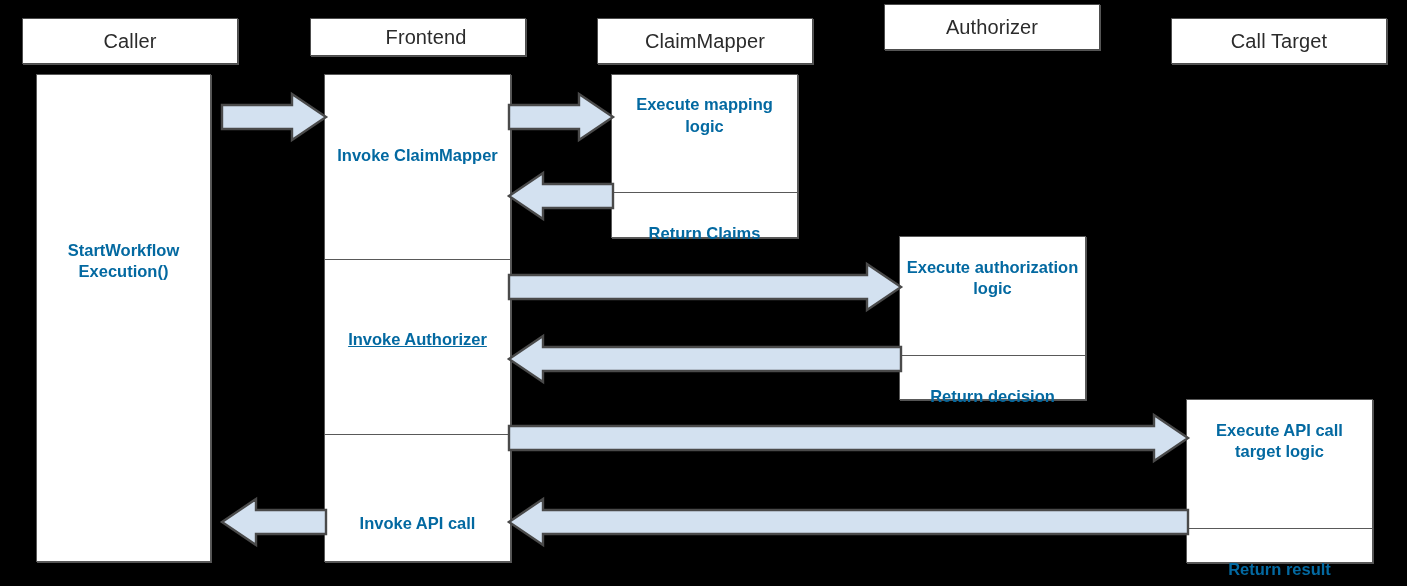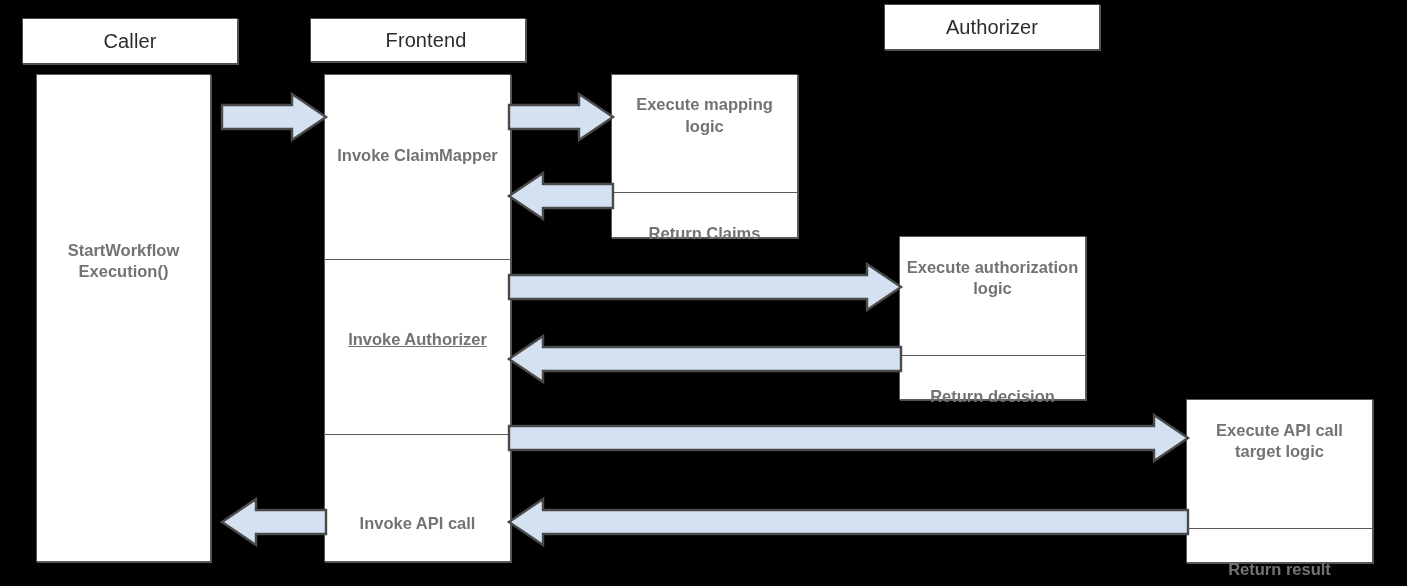--- a/index.html
+++ b/index.html
@@ -38,21 +38,21 @@
     box-shadow: 1px 1px 0 0 #555;
     z-index: 3;
   }
   .seg {
     position: absolute;
     left: 0; right: 0;
     display: flex;
     align-items: center;
     justify-content: center;
     text-align: center;
-    color: #737373;
+    color: #0369a1;
     font-size: 16.5px;
     font-weight: bold;
     line-height: 1.3;
     padding: 16px 6px;
   }
   .seg.divider-top { border-top: 1px solid #595959; margin-top: 36px; }
 
   
   .arrow {
     position: absolute;
@@ -61,25 +61,31 @@
   .arrow svg { display: block; overflow: visible; }
 </style>
 </head>
 <body>
 
 <div id="stage">
 
   <div class="lifeline-head" style="left:22px; top:18px; width:216px; height:46px;">
     <span>Caller</span>
   </div>
-  <div class="lifeline-head" style="left:310px; top:18px; width:216px; height:44px;padding-left:16px;">
+  <div class="lifeline-head" style="left:310px; top:18px; width:216px; height:38px;padding-left:16px;">
     <span>Frontend</span>
+  </div>
+  <div class="lifeline-head" style="left:597px; top:18px; width:216px; height:46px;">
+    <span>ClaimMapper</span>
   </div>
   <div class="lifeline-head" style="left:884px; top:4px; width:216px; height:46px;">
     <span>Authorizer</span>
+  </div>
+  <div class="lifeline-head" style="left:1171px; top:18px; width:216px; height:46px;">
+    <span>Call Target</span>
   </div>
 
   <div class="activation" style="left:36px; top:74px; width:175px; height:488px;">
     <div class="seg" style="top:0; height:372px;">
       <span>StartWorkflow Execution()</span>
     </div>
   </div>
 
   <div class="activation" style="left:324px; top:74px; width:187px; height:488px;">
     <div class="seg" style="top:0; height:162px;">

